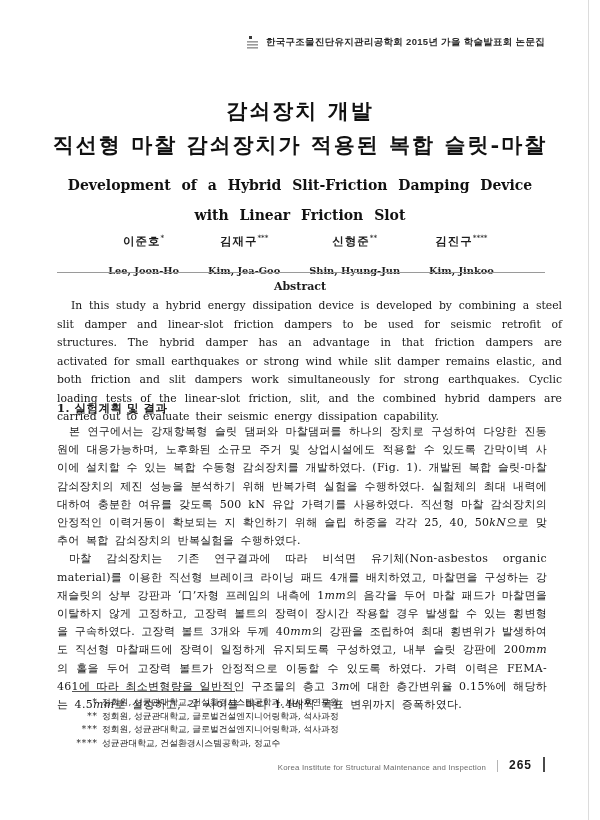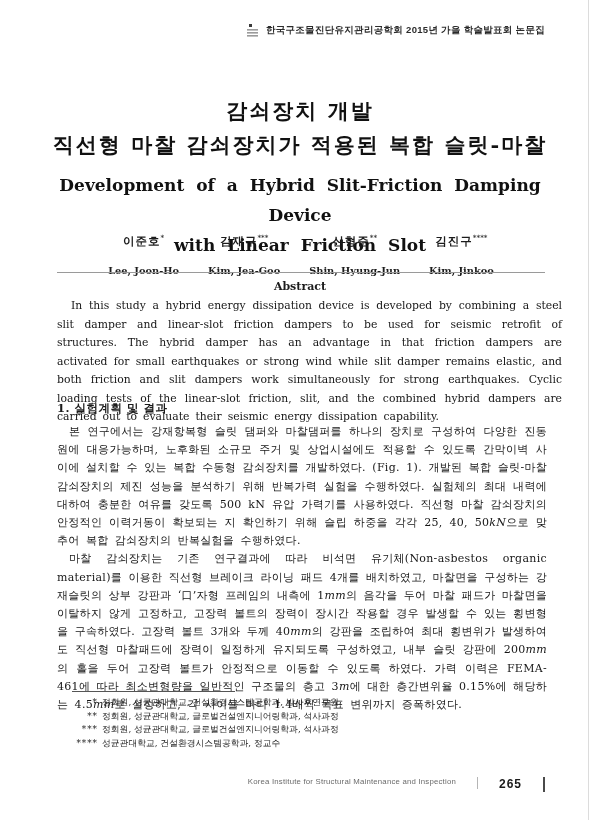--- a/index.html
+++ b/index.html
@@ -2,30 +2,30 @@
 <html lang="ko"><head>
 <meta charset="utf-8">
 <style>
   html,body{margin:0;padding:0;}
   body{width:600px;height:820px;background:#fdfdfd;overflow:hidden;}
   .page{position:relative;width:600px;height:820px;background:#ffffff;
         font-family:"DejaVu Serif","Liberation Serif",serif;color:#1c1c1c;}
   .scan-edge{position:absolute;top:0;bottom:0;right:11px;width:1px;background:#dcdcdc;}
 
   
-  .header{position:absolute;top:24px;left:0;right:55px;display:flex;justify-content:flex-end;
+  .header{position:absolute;top:36px;left:0;right:55px;display:flex;justify-content:flex-end;
           align-items:center;gap:7px;font-family:"Liberation Sans","DejaVu Sans",sans-serif;
           font-size:9.5px;font-weight:600;color:#2b2b2b;letter-spacing:0.3px;}
   .logo{display:inline-block;line-height:0;}
 
   
   .title-ko{position:absolute;top:94px;left:40px;right:40px;text-align:center;
             font-size:21px;font-weight:bold;line-height:34px;letter-spacing:2px;color:#111;}
   .title-en{position:absolute;top:170px;left:40px;right:40px;text-align:center;
-            font-size:17px;font-weight:bold;line-height:30px;word-spacing:6px;color:#111;}
+            font-size:14px;font-weight:bold;line-height:30px;word-spacing:6px;color:#111;}
 
   
   .authors{position:absolute;top:233px;left:57px;right:55px;display:flex;
            justify-content:center;gap:29px;}
   .author{text-align:center;}
   .author .ko{font-size:11.5px;font-weight:bold;letter-spacing:1px;}
   .author .ko sup{font-size:7px;letter-spacing:0;}
   .author .en{font-size:9.8px;font-weight:bold;margin-top:16px;}
 
   .rule-abstract{position:absolute;top:272px;left:57px;right:55px;height:1px;background:#9a9a9a;}
@@ -42,22 +42,22 @@
   .kpara{font-size:11px;line-height:18.2px;text-align:justify;text-indent:12px;
          letter-spacing:0.3px;word-spacing:2.5px;margin:0;color:#161616;}
 
   
   .footnotes{position:absolute;top:691px;left:72px;right:55px;}
   .footnote-rule{width:163px;height:1px;background:#555;margin-bottom:4px;}
   .footnote{display:flex;font-size:8.8px;line-height:13.5px;color:#222;}
   .footnote .marker{width:26px;text-align:right;margin-right:4px;flex:0 0 auto;letter-spacing:1px;}
 
   
-  .footer{position:absolute;top:757px;right:55px;display:flex;align-items:flex-start;gap:21px;
-          font-family:"Liberation Sans","DejaVu Sans",sans-serif;margin-top:20px;}
+  .footer{position:absolute;top:757px;right:55px;display:flex;align-items:flex-end;gap:11px;
+          font-family:"Liberation Sans","DejaVu Sans",sans-serif;}
   .footer .institute{font-size:7.8px;color:#6a6a6a;letter-spacing:0.2px;}
   .footer .sep1{width:1px;height:12px;background:#b5b5b5;}
   .footer .pagenum{font-size:12px;font-weight:bold;color:#1a1a1a;letter-spacing:1px;}
   .footer .sep2{width:2px;height:15px;background:#4a4a4a;}
 
   i{font-style:italic;}
 </style>
 </head>
 <body>
 

